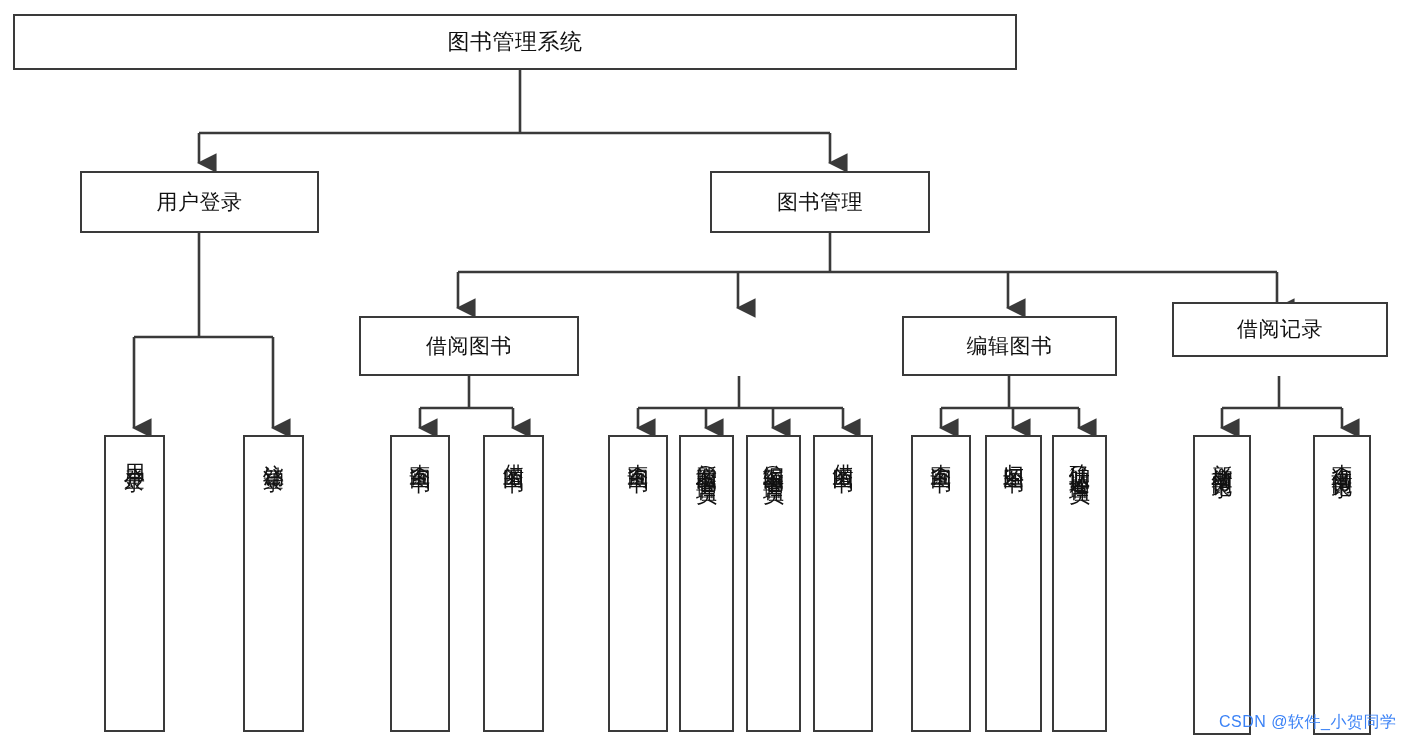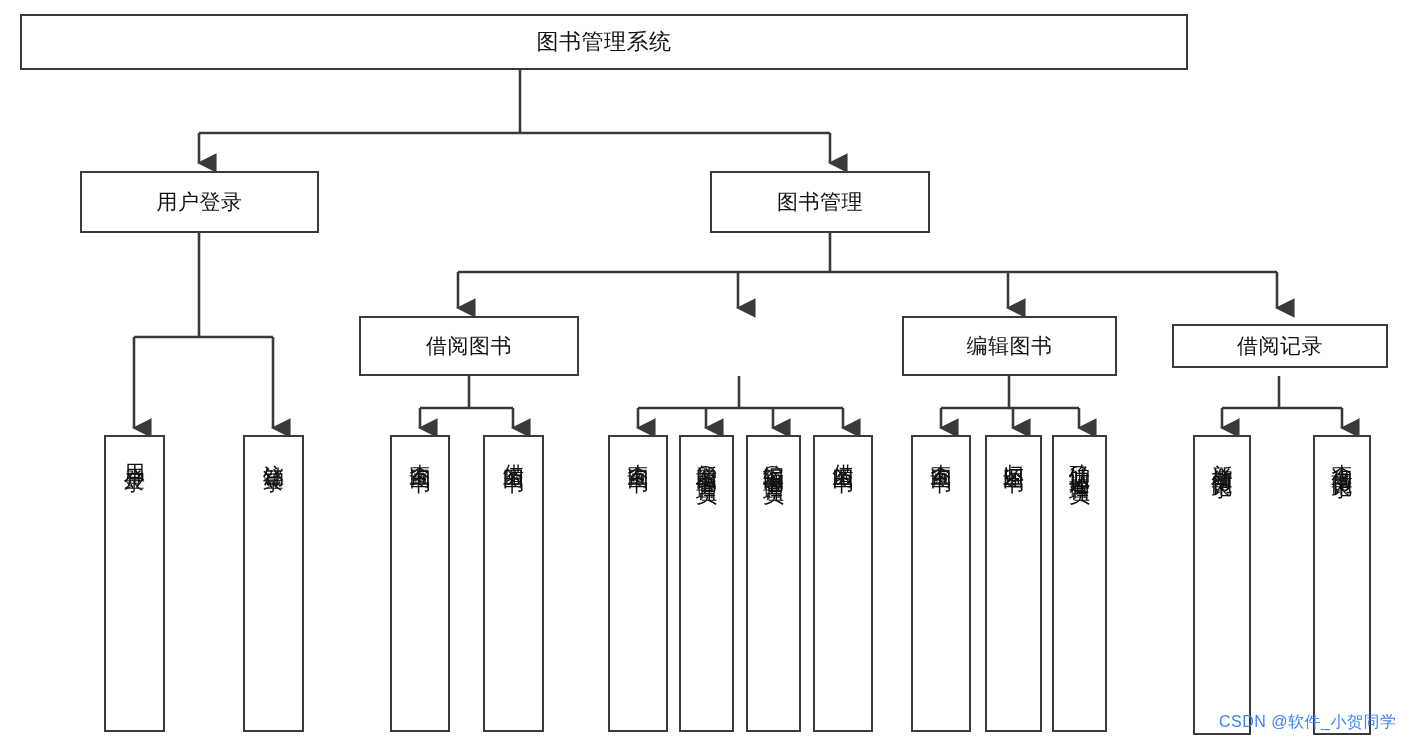--- a/index.html
+++ b/index.html
@@ -118,38 +118,38 @@
       <path d="M 1013 408 L 1013 428" marker-end="url(#arw)"></path>
       <path d="M 1079 408 L 1079 428" marker-end="url(#arw)"></path>
 
       <path d="M 1279 376 L 1279 408"></path>
       <path d="M 1222 408 L 1342 408"></path>
       <path d="M 1222 408 L 1222 428" marker-end="url(#arw)"></path>
       <path d="M 1342 408 L 1342 428" marker-end="url(#arw)"></path>
     </g>
   </svg>
 
-  <div class="node horiz root" style="left:20px; top:14px; width:1168px; height:56px;">
+  <div class="node horiz root" style="left:13px; top:14px; width:1004px; height:56px;">
     <span class="lbl">图书管理系统</span>
   </div>
 
   <div class="node horiz" style="left:80px; top:171px; width:239px; height:62px;">
     <span class="lbl">用户登录</span>
   </div>
   <div class="node horiz" style="left:710px; top:171px; width:220px; height:62px;">
     <span class="lbl">图书管理</span>
   </div>
 
   <div class="node horiz" style="left:359px; top:316px; width:220px; height:60px;">
     <span class="lbl">借阅图书</span>
   </div>
   <div class="node horiz" style="left:902px; top:316px; width:215px; height:60px;">
     <span class="lbl">编辑图书</span>
   </div>
-  <div class="node horiz" style="left:1172px; top:324px; width:216px; height:44px;">
+  <div class="node horiz" style="left:1172px; top:302px; width:216px; height:55px;">
     <span class="lbl">借阅记录</span>
   </div>
 
   <div class="node vert" style="left:104px; top:435px; width:61px; height:297px;">
     <span class="lbl">用户登录</span>
   </div>
   <div class="node vert" style="left:243px; top:435px; width:61px; height:297px;">
     <span class="lbl">注销登录</span>
   </div>
   <div class="node vert" style="left:390px; top:435px; width:60px; height:297px;">

